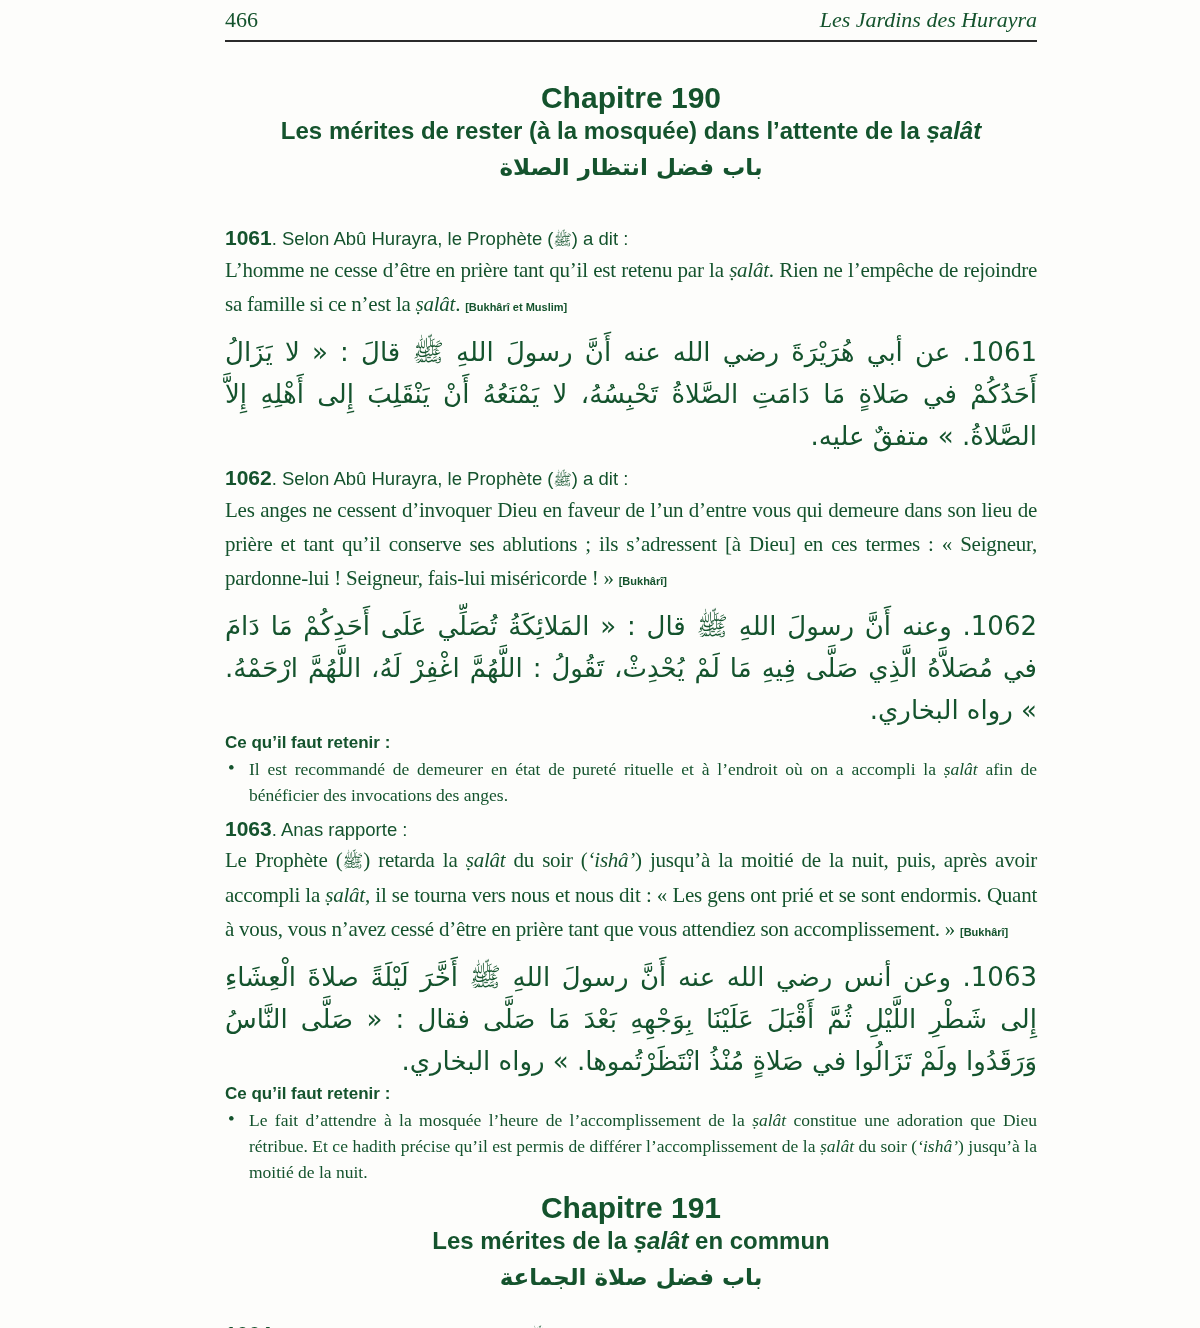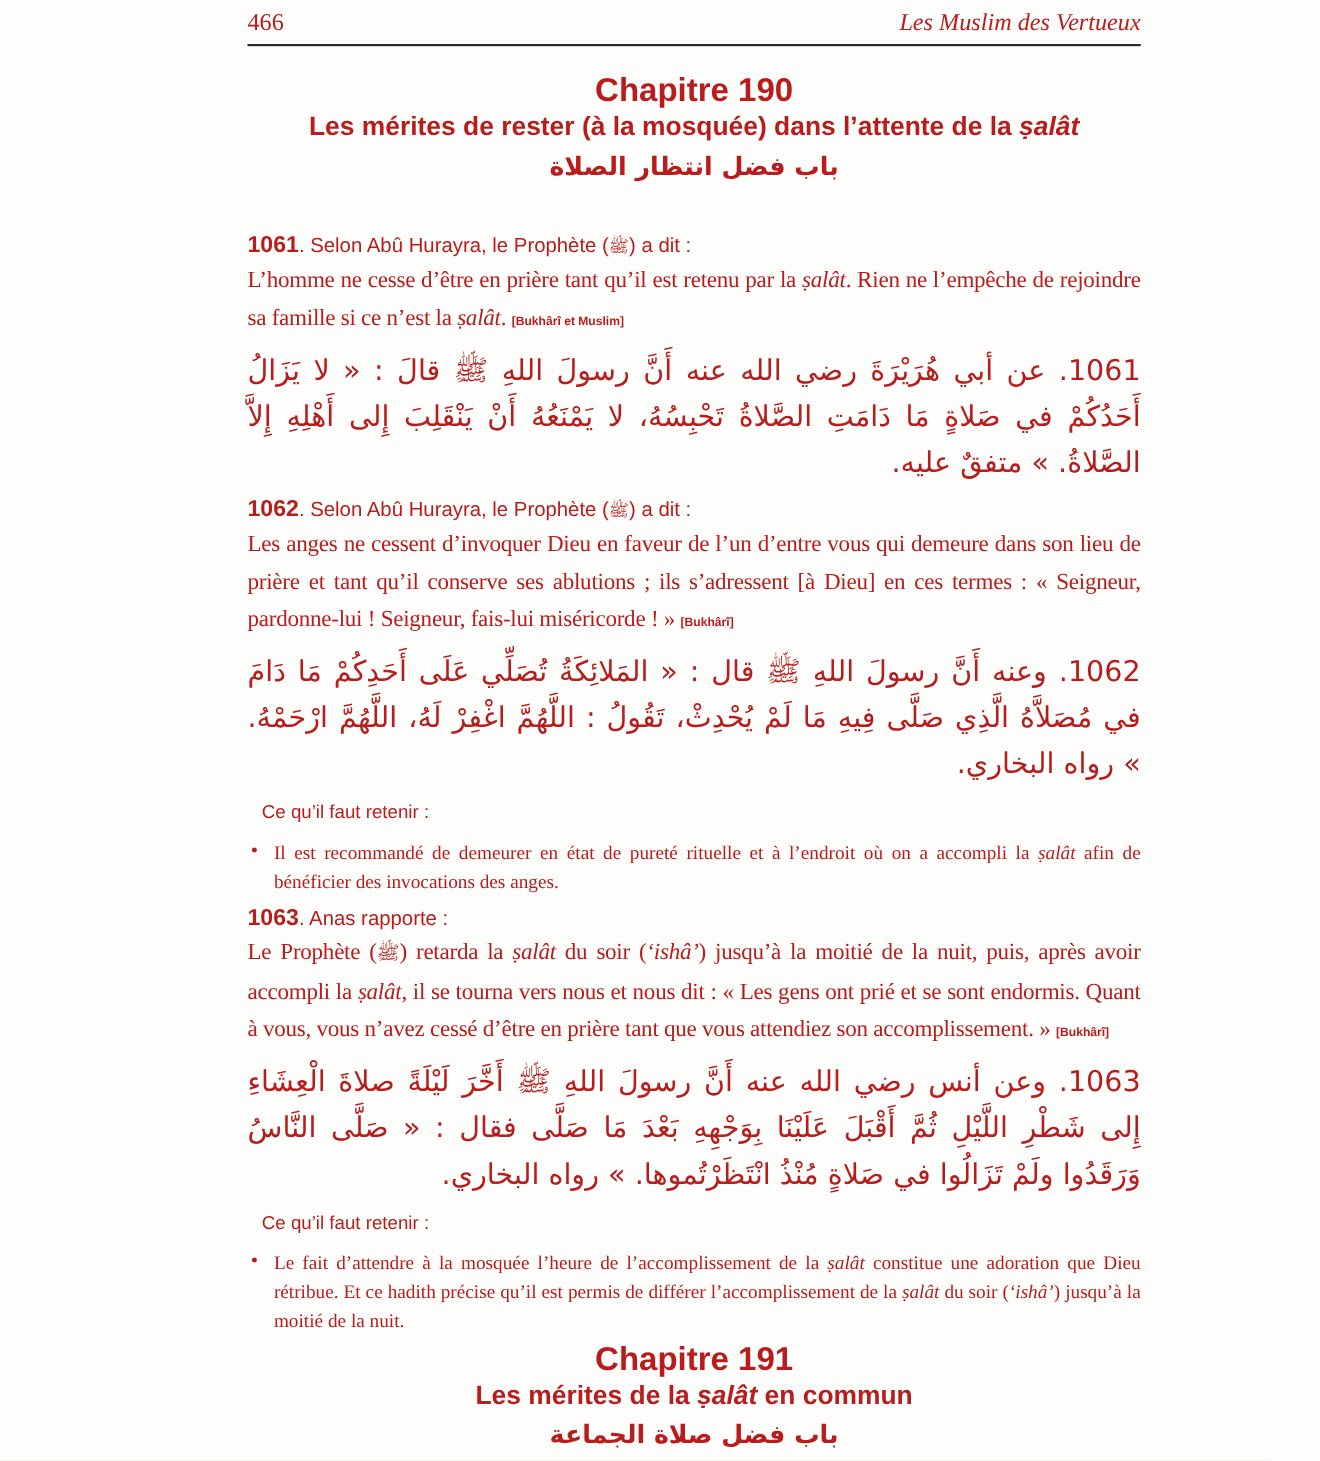--- a/index.html
+++ b/index.html
@@ -2,40 +2,40 @@
 <html lang="fr"><head>
 <meta charset="utf-8">
 <style>
   html, body { margin: 0; padding: 0; background: #e8e8e4; }
   .page {
     position: relative;
     width: 1200px;
     height: 1328px;
     margin: 0 auto;
     background: #fdfdfb;
-    color: #b91c1c;
+    color: #14532d;
     box-sizing: border-box;
     padding: 7px 163px 0 225px;
     overflow: hidden;
     font-family: "Liberation Serif", serif;
   }
   
   .pagehead {
     display: flex;
     justify-content: space-between;
     align-items: baseline;
     border-bottom: 2px solid #2b2b2b;
     padding-bottom: 7px;
     line-height: 26px;
   }
   .pagehead .pageno { font-size: 22px; font-family: "Liberation Serif", serif; }
   .pagehead .booktitle { font-size: 22px; font-style: italic; font-family: "Liberation Serif", serif; }
   
   .chapter-head { text-align: center; }
-  .chapter-head.first { margin-top: 26px; }
+  .chapter-head.first { margin-top: 41px; }
   .chapter-head.second { margin-top: 8px; }
   .ch-num {
     font-family: "Liberation Sans", sans-serif;
     font-weight: 700;
     font-size: 30px;
     line-height: 30px;
     margin: 0;
   }
   .ch-title {
     font-family: "Liberation Sans", sans-serif;
@@ -90,21 +90,22 @@
     line-height: 42px;
     text-align: justify;
     margin: 7px 0 0;
   }
   
   .retenir { margin-top: 2px; }
   .ret-label {
     font-family: "Liberation Sans", sans-serif;
     font-size: 17px;
     line-height: 20px;
-    margin: 13px;
+    margin: 0;
+    font-weight: bold;
   }
   .ret-list { list-style: none; margin: 3px 0 0; padding: 0; }
   .ret-list li {
     position: relative;
     padding-left: 24px;
     font-family: "Liberation Serif", serif;
     font-size: 17.5px;
     line-height: 26px;
     text-align: justify;
   }
@@ -116,21 +117,21 @@
   }
   .ret-list li em { font-style: italic; }
 </style>
 </head>
 <body>
 
 <div class="page">
 
   <header class="pagehead">
     <span class="pageno">466</span>
-    <span class="booktitle">Les Muslim des Vertueux</span>
+    <span class="booktitle">Les Jardins des Hurayra</span>
   </header>
 
   <main>
 
     <section>
       <div class="chapter-head first">
         <h1 class="ch-num">Chapitre 190</h1>
         <h2 class="ch-title"><span>Les mérites de rester (à la mosquée) dans l’attente de la </span><em>ṣalât</em></h2>
         <div class="ch-title-ar" dir="rtl">باب فضل انتظار الصلاة</div>
       </div>

